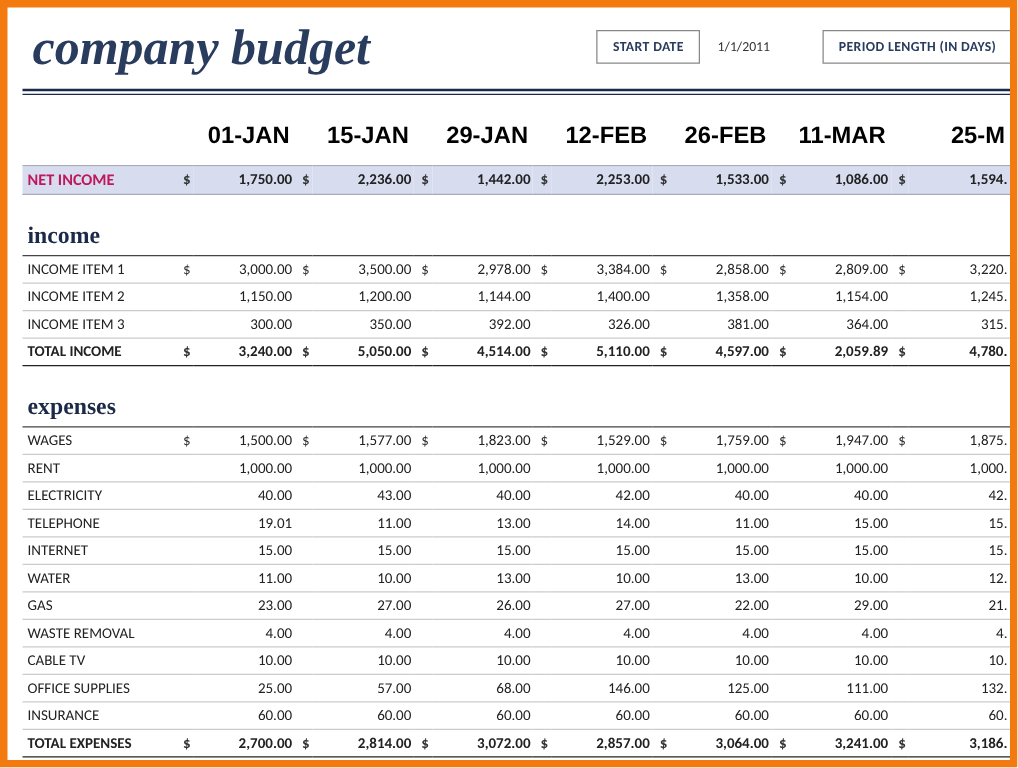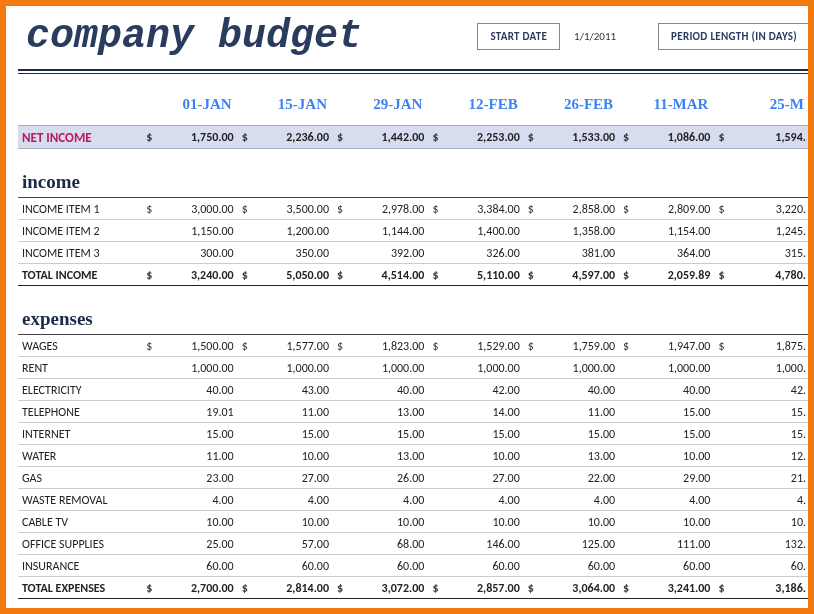--- a/index.html
+++ b/index.html
@@ -20,21 +20,21 @@
   .inner {
     padding: 8px 0 0 12px;
   }
   .header-row {
     display: flex;
     align-items: center;
     gap: 14px;
     padding-right: 0;
   }
   .title {
-    font-family: Liberation Mono, monospace;
+    font-family: Liberation Serif, serif;
     font-style: italic;
     font-weight: bold;
     font-size: 40px;
     color: #2a3c5e;
     flex: 0 0 auto;
     margin-right: auto;
     padding-left: 8px;
   }
   .boxed {
     border: 1px solid #888;
@@ -59,24 +59,24 @@
   table {
     border-collapse: collapse;
     width: 100%;
     table-layout: fixed;
     margin-top: 18px;
   }
   col.label-col { width: 118px; }
   col.dollar-col { width: 14px; }
   col.value-col { width: 78px; }
   th {
-    font-family: Liberation Serif, serif;
+    font-family: Liberation Sans, sans-serif;
     font-weight: bold;
-    font-size: 15px;
-    color: #3b82f6;
+    font-size: 19px;
+    color: #000000;
     text-align: right;
     padding: 4px 4px 12px 0;
   }
   th.label-head { text-align: left; }
   td {
     font-size: 12px;
     padding: 3.5px 4px 3.5px 0;
     vertical-align: middle;
   }
   td.label { text-align: left; text-transform: uppercase; color: #222; padding-left: 4px;}

